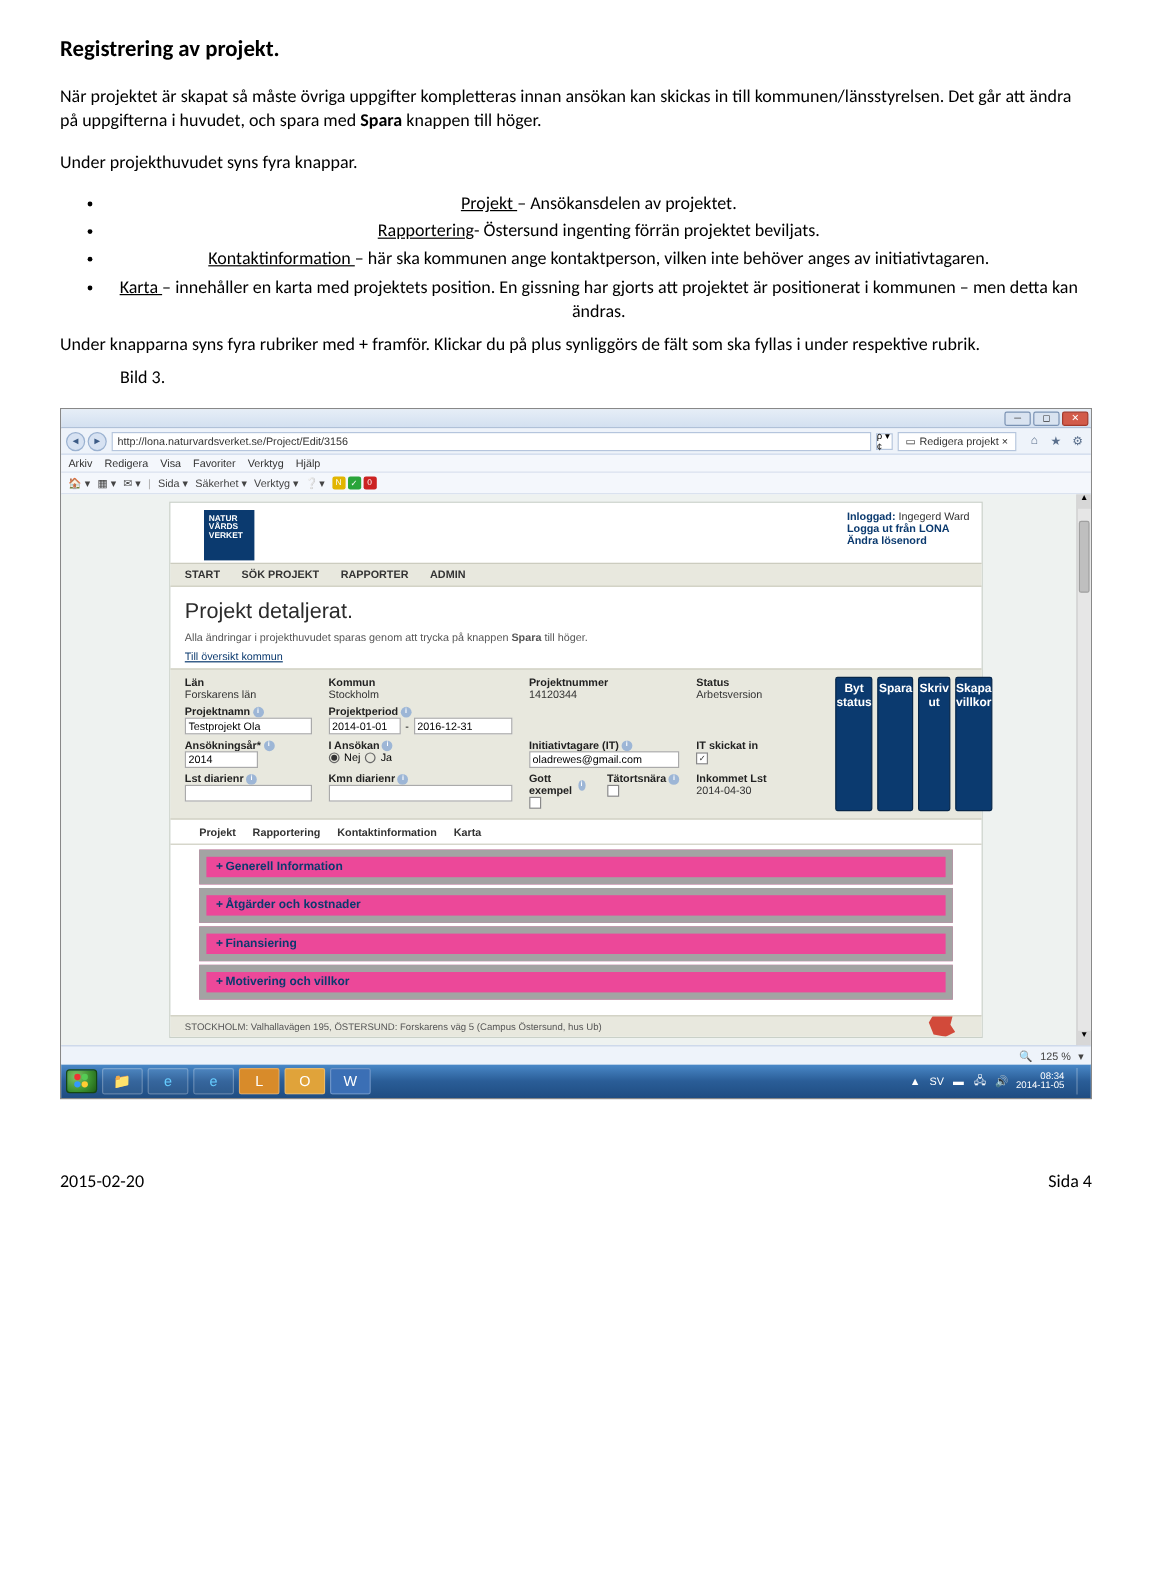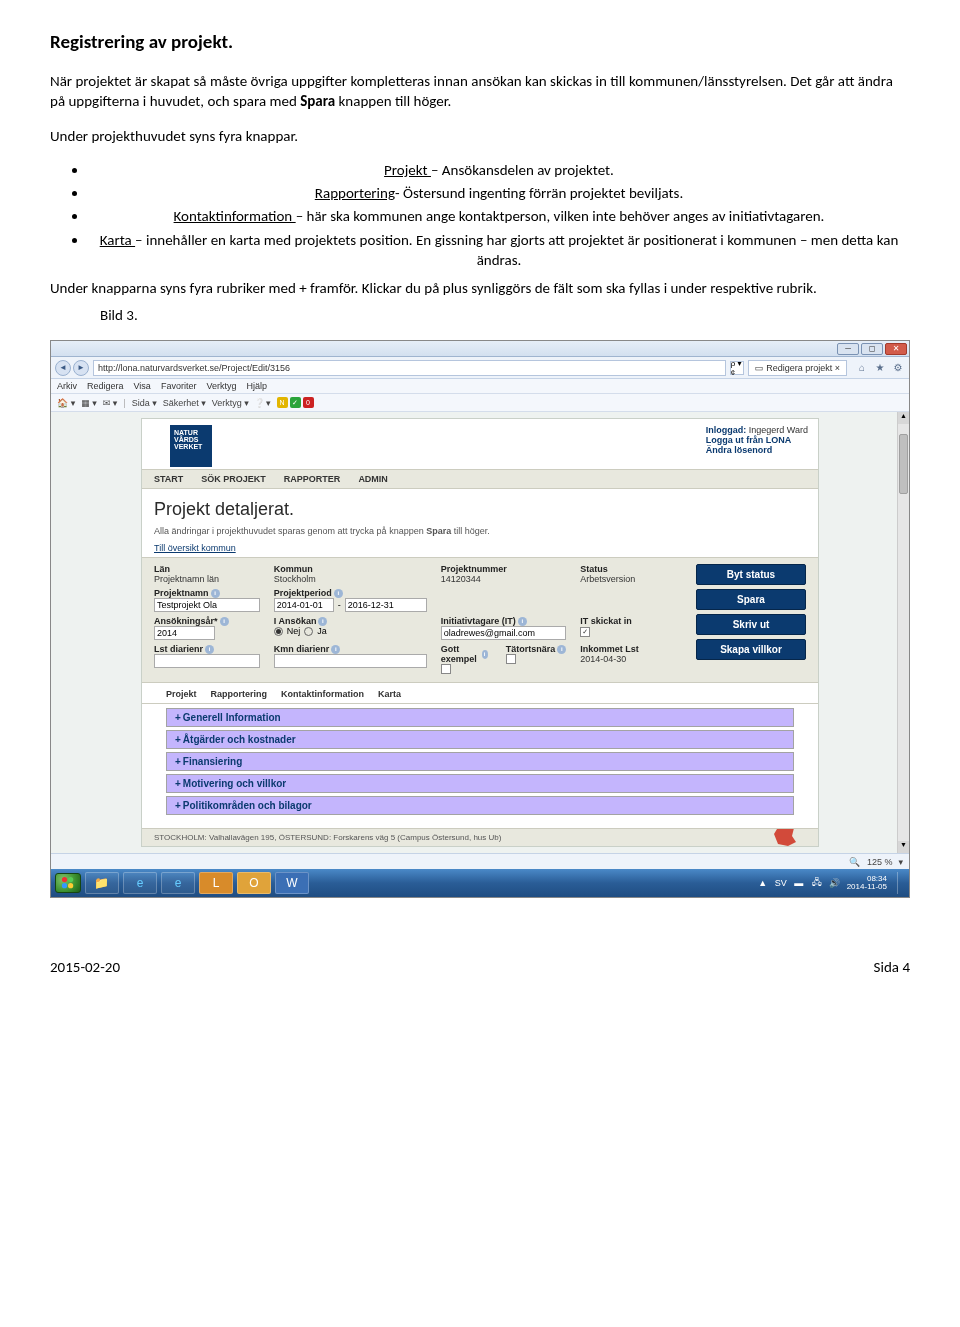--- a/index.html
+++ b/index.html
@@ -56,27 +56,27 @@
   .detail-band { background: #e8e8de; border-top: 1px solid #ccccbf; border-bottom: 1px solid #ccccbf; padding: 6px 12px; display: flex; gap: 10px; }
   .det-cols { flex: 1; display: grid; grid-template-columns: repeat(4, 1fr); gap: 4px 14px; font-size: 9px; }
   .det-field .lbl { font-weight: bold; color: #222; display: flex; align-items: center; gap: 2px; }
   .det-field .lbl .info { width: 9px; height: 9px; border-radius: 50%; background: #9db6d6; color: #fff; font-size: 6px; display: inline-flex; align-items: center; justify-content: center; }
   .det-field .val { color: #333; }
   .det-field input[type=text] { width: 100%; font-size: 9px; padding: 1px 2px; border: 1px solid #aaa; background: #fff; }
   .det-field .inline { display: flex; align-items: center; gap: 4px; }
   .det-field .cb { width: 10px; height: 10px; border: 1px solid #888; background: #fff; display: inline-flex; align-items: center; justify-content: center; font-size: 7px; color: #333; }
   .radio { width: 9px; height: 9px; border-radius: 50%; border: 1px solid #666; display: inline-block; position: relative; }
   .radio.on::after { content: ""; width: 5px; height: 5px; background: #333; border-radius: 50%; position: absolute; top: 1.5px; left: 1.5px; }
-  .side-btns { display: flex; flex-direction: column; gap: 4px; width: 110px; }
+  .side-btns { display: flex; flex-direction: row; gap: 4px; width: 110px; }
   .side-btns .btn { background: #0b3a6f; color: #fff; font-size: 10px; text-align: center; padding: 4px 0; border: 1px solid #06264a; border-radius: 2px; font-weight: bold; }
 
   .tabs-row { display: flex; gap: 14px; padding: 6px 24px 0 24px; font-size: 9px; font-weight: bold; color: #333; border-bottom: 1px solid #ccccbf; }
   .tabs-row .tab { padding-bottom: 4px; }
   .accordion { padding: 4px 24px 10px 24px; }
-  .acc-item { background: #c4b5fd; border: 1px solid #a3a3a3; margin-bottom: 3px; padding: 3px 8px; font-size: 10px; font-weight: bold; color: #0b3a6f; }
+  .acc-item { background: #ec4899; border: 6px solid #a3a3a3; margin-bottom: 3px; padding: 3px 8px; font-size: 10px; font-weight: bold; color: #0b3a6f; }
   .acc-item .plus { color: #0b3a6f; margin-right: 2px; }
 
   .page-foot { background: #e8e8de; border-top: 1px solid #ccccbf; padding: 4px 12px; font-size: 8px; color: #555; white-space: nowrap; overflow: hidden; position: relative; }
   .foot-map { position: absolute; right: 8px; bottom: 0; width: 50px; height: 24px; }
   .foot-map svg { width: 100%; height: 100%; }
 
   
   .ie-status { background: #eef3fa; border-top: 1px solid #c5d3e6; height: 16px; display: flex; justify-content: flex-end; align-items: center; padding: 0 6px; font-size: 9px; color: #444; gap: 6px; }
   .scroll-col { position: absolute; right: 0; top: 0; bottom: 16px; width: 12px; background: #e6e6e6; border-left: 1px solid #ccc; display: flex; flex-direction: column; }
   .scroll-btn { height: 12px; background: #d7d7d7; font-size: 7px; text-align: center; }
@@ -187,21 +187,21 @@
             <span>Alla ändringar i projekthuvudet sparas genom att trycka på knappen </span><span class="b">Spara</span><span> till höger.</span>
           </div>
           <a class="linkback">Till översikt kommun</a>
         </div>
 
         <div class="detail-band">
           <div class="det-cols">
 
             <div class="det-field">
                 <div class="lbl">Län</div>
-                <div class="val">Projektnamn län</div>
+                <div class="val">Forskarens län</div>
               </div>
             <div class="det-field">
                 <div class="lbl">Kommun</div>
                 <div class="val">Stockholm</div>
               </div>
             <div class="det-field">
                 <div class="lbl">Projektnummer</div>
                 <div class="val">14120344</div>
               </div>
             <div class="det-field">
@@ -292,21 +292,20 @@
           <span class="tab">Projekt</span>
           <span class="tab">Rapportering</span>
           <span class="tab">Kontaktinformation</span>
           <span class="tab">Karta</span>
         </div>
         <div class="accordion">
           <div class="acc-item"><span class="plus">+</span><span>Generell Information</span></div>
           <div class="acc-item"><span class="plus">+</span><span>Åtgärder och kostnader</span></div>
           <div class="acc-item"><span class="plus">+</span><span>Finansiering</span></div>
           <div class="acc-item"><span class="plus">+</span><span>Motivering och villkor</span></div>
-          <div class="acc-item"><span class="plus">+</span><span>Politikområden och bilagor</span></div>
         </div>
 
         <div class="page-foot">
           <span>STOCKHOLM: Valhallavägen 195, ÖSTERSUND: Forskarens väg 5 (Campus Östersund, hus Ub)</span>
           <div class="foot-map">
             <svg viewBox="0 0 50 24">
                 <path d="M20 2 L28 0 L34 6 L32 14 L36 20 L28 24 L18 22 L14 12 Z" fill="#d24a3a"></path>
               </svg>
           </div>
         </div>

